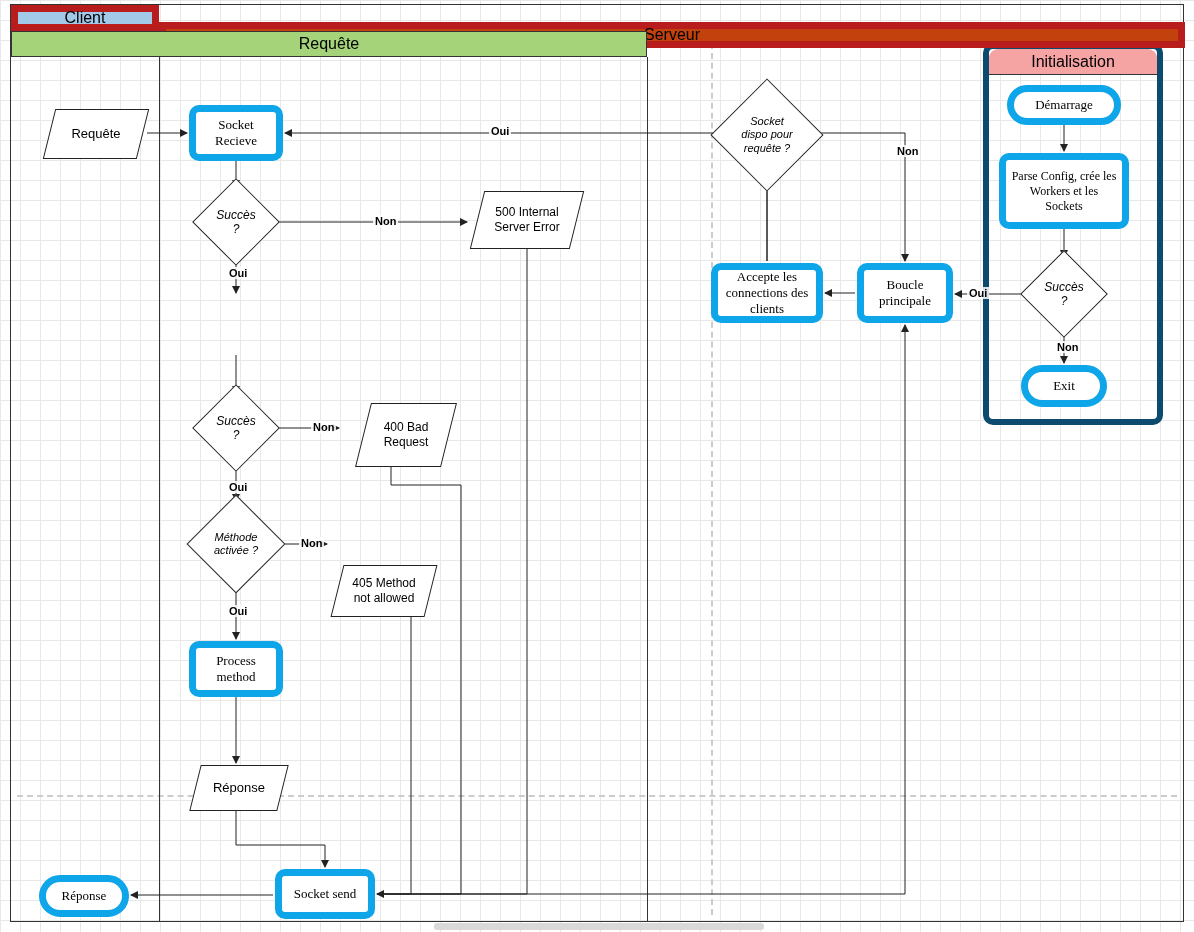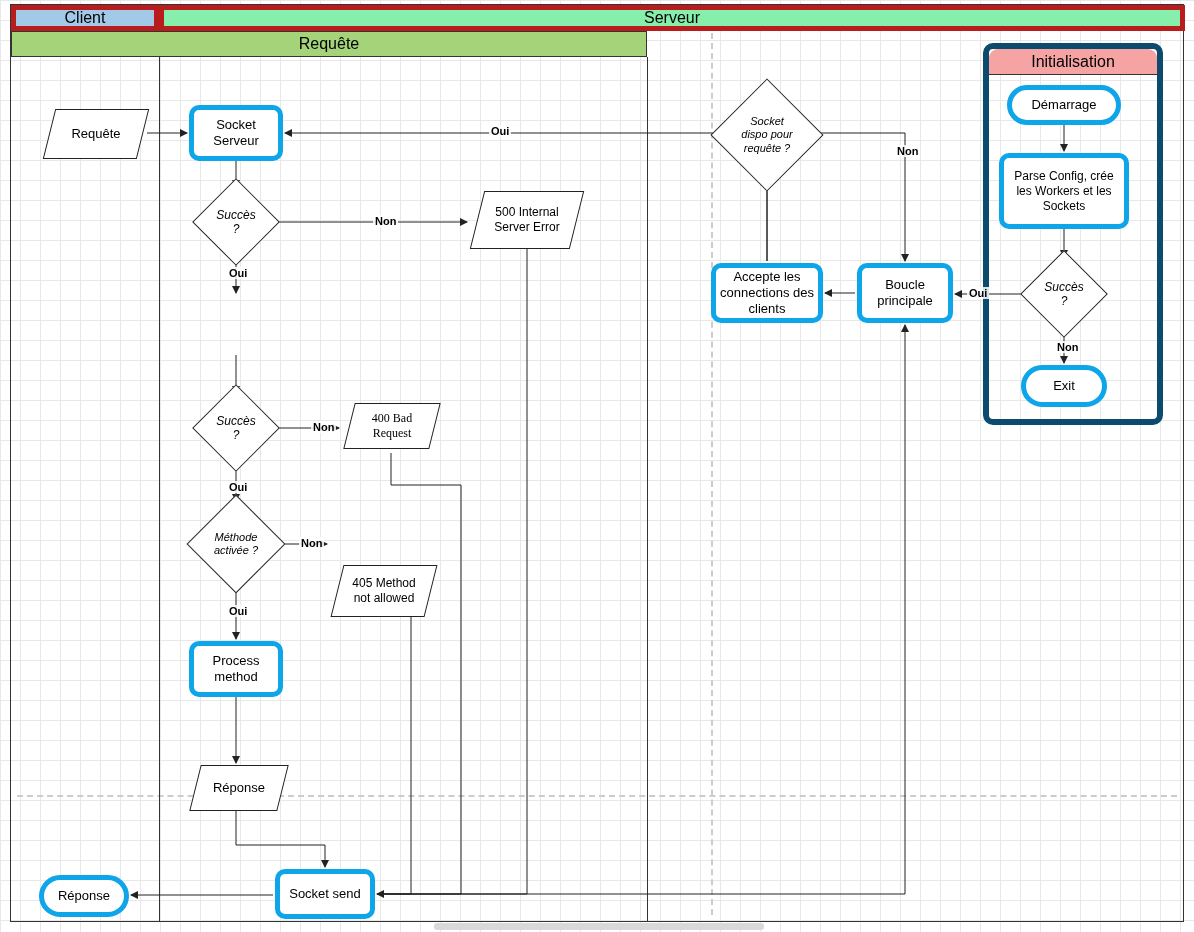--- a/index.html
+++ b/index.html
@@ -26,36 +26,37 @@
       top: 4px;
       width: 1174px;
       height: 918px;
       border: 1px solid #333;
       z-index: 1;
     }
     .swimlane-header {
       position: absolute;
       top: 0;
       height: 26px;
-      border: 5px solid #b91c1c;
+      border: 7px solid #b91c1c;
       display: flex;
       align-items: center;
       justify-content: center;
       font-size: 16px;
       z-index: 3;
     }
     .client-header {
       left: 0;
       width: 148px;
       background: #a3c9e8;
     }
     .server-header {
       left: 148px;
       width: 1026px;
-      background: #86efac;
+      background: #c2410c;
+      margin-top: 17px;
     }
     .requete-header {
       position: absolute;
       top: 26px;
       left: 0;
       width: 636px;
       height: 26px;
       background: #a4d37a;
       border: 1px solid #333;
       display: flex;
@@ -118,29 +119,30 @@
       position: absolute;
       left: 6px;
       right: 6px;
       height: 0;
       border-top: 2px dashed #ccc;
       z-index: 1;
     }
     .node {
       position: absolute;
       background: #fff;
-      border: 5px solid #0ea5e9;
+      border: 7px solid #0ea5e9;
       display: flex;
       align-items: center;
       justify-content: center;
       text-align: center;
       font-size: 13px;
       line-height: 1.25;
       padding: 4px;
       z-index: 4;
+      font-family: Liberation Serif, serif;
     }
     .round-rect { border-radius: 10px; }
     .terminal { border-radius: 22px; }
     .diamond {
       position: absolute;
       z-index: 4;
     }
     .diamond .shape {
       position: absolute;
       inset: 0;
@@ -225,39 +227,39 @@
   <div class="dashed-v" style="left:700px;"></div>
   <div class="dashed-h" style="top:790px;"></div>
 
   <div class="parallelogram" style="left:38px; top:104px; width:94px; height:50px;">
     <div class="shape"></div>
     <div class="label">Requête</div>
   </div>
 
   <div class="node terminal" style="left:28px; top:870px; width:90px; height:42px;">Réponse</div>
 
-  <div class="node round-rect" style="left:178px; top:100px; width:94px; height:56px;">Socket Serveur</div>
+  <div class="node round-rect" style="left:178px; top:100px; width:94px; height:56px;">Socket Recieve</div>
 
   <div class="diamond" style="left:194px; top:186px; width:62px; height:62px;">
     <div class="shape"></div>
     <div class="label">Succès ?</div>
   </div>
 
   <div class="parallelogram" style="left:466px; top:186px; width:100px; height:58px;">
     <div class="shape"></div>
     <div class="label" style="font-size:12px;">500 Internal Server Error</div>
   </div>
 
 
   <div class="diamond" style="left:194px; top:392px; width:62px; height:62px;">
     <div class="shape"></div>
     <div class="label">Succès ?</div>
   </div>
 
-  <div class="parallelogram" style="left:338px; top:398px; width:86px; height:46px;font-family:Liberation Serif, serif;">
+  <div class="parallelogram" style="left:352px; top:398px; width:86px; height:64px;">
     <div class="shape"></div>
     <div class="label" style="font-size:12px;">400 Bad Request</div>
   </div>
 
   <div class="diamond" style="left:190px; top:504px; width:70px; height:70px;">
     <div class="shape"></div>
     <div class="label" style="font-size:11px;">Méthode activée ?</div>
   </div>
 
   <div class="parallelogram" style="left:326px; top:512px; width:94px; height:52px;margin-top:48px;">

